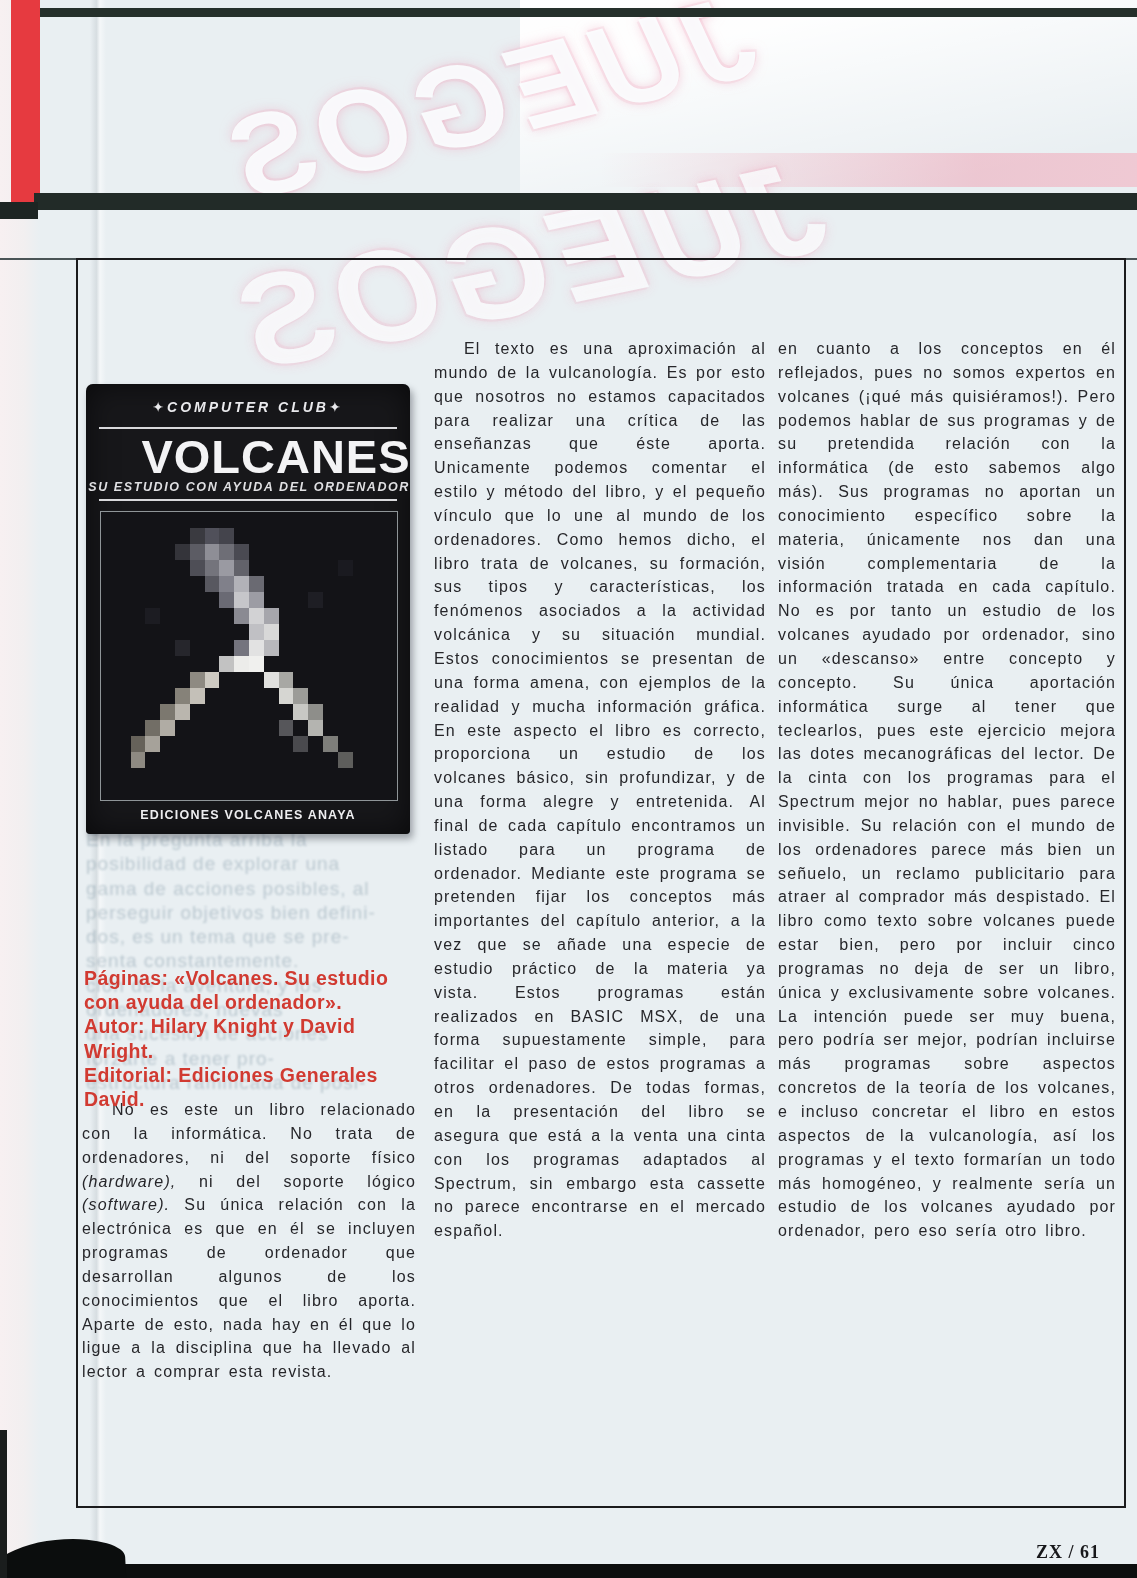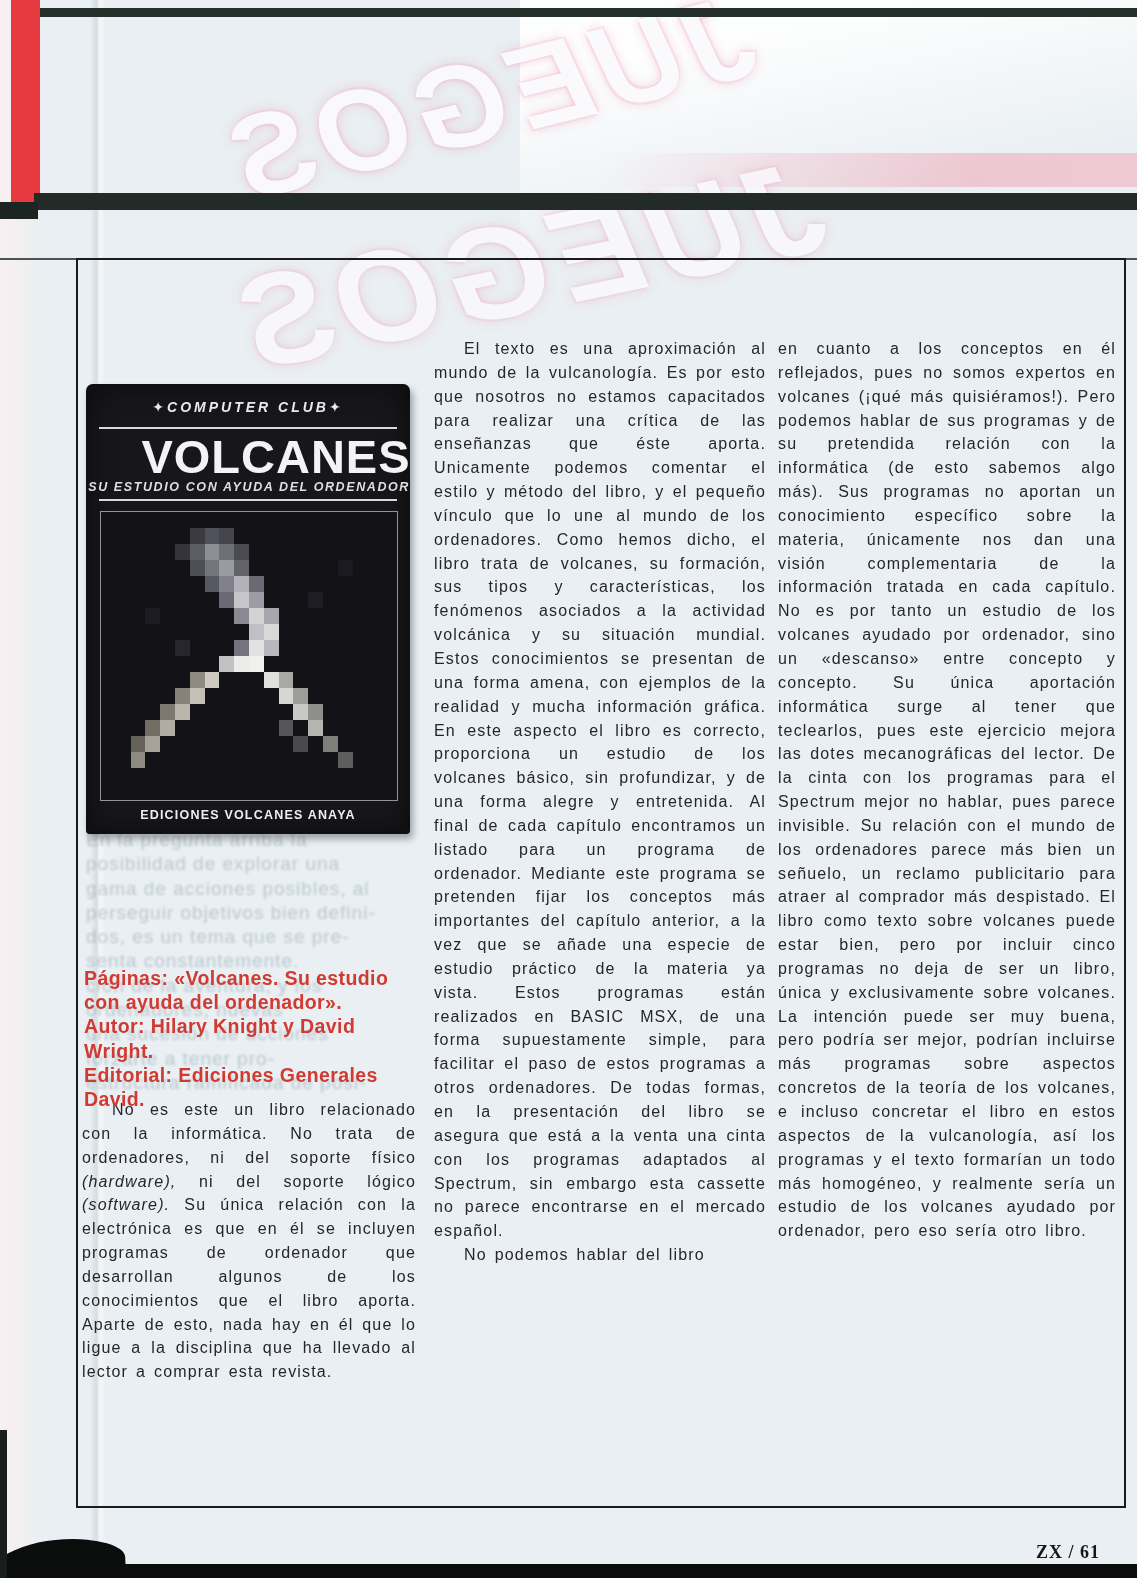--- a/index.html
+++ b/index.html
@@ -189,21 +189,20 @@
     <p>Autor: Hilary Knight y David Wright.</p>
     <p>Editorial: Ediciones Generales David.</p>
   </div>
 
   <div class="body col1-body">
     <p class="indent"><span>No es este un libro relacionado con la informática. No trata de ordenadores, ni del soporte físico </span><span style="font-style: italic;">(hardware),</span><span> ni del soporte lógico </span><span style="font-style: italic;">(software).</span><span> Su única relación con la electrónica es que en él se incluyen programas de ordenador que desarrollan algunos de los conocimientos que el libro aporta. Aparte de esto, nada hay en él que lo ligue a la disciplina que ha llevado al lector a comprar esta revista.</span></p>
   </div>
 
   <div class="body col2">
     <p class="indent">El texto es una aproximación al mundo de la vulcanología. Es por esto que nosotros no estamos capacitados para realizar una crítica de las enseñanzas que éste aporta. Unicamente podemos comentar el estilo y método del libro, y el pequeño vínculo que lo une al mundo de los ordenadores. Como hemos dicho, el libro trata de volcanes, su formación, sus tipos y características, los fenómenos asociados a la actividad volcánica y su situación mundial. Estos conocimientos se presentan de una forma amena, con ejemplos de la realidad y mucha información gráfica. En este aspecto el libro es correcto, proporciona un estudio de los volcanes básico, sin profundizar, y de una forma alegre y entretenida. Al final de cada capítulo encontramos un listado para un programa de ordenador. Mediante este programa se pretenden fijar los conceptos más importantes del capítulo anterior, a la vez que se añade una especie de estudio práctico de la materia ya vista. Estos programas están realizados en BASIC MSX, de una forma supuestamente simple, para facilitar el paso de estos programas a otros ordenadores. De todas formas, en la presentación del libro se asegura que está a la venta una cinta con los programas adaptados al Spectrum, sin embargo esta cassette no parece encontrarse en el mercado español.</p>
-    <p class="indent">No podemos hablar del libro</p>
   </div>
 
   <div class="body col3">
     <p>en cuanto a los conceptos en él reflejados, pues no somos expertos en volcanes (¡qué más quisiéramos!). Pero podemos hablar de sus programas y de su pretendida relación con la informática (de esto sabemos algo más). Sus programas no aportan un conocimiento específico sobre la materia, únicamente nos dan una visión complementaria de la información tratada en cada capítulo. No es por tanto un estudio de los volcanes ayudado por ordenador, sino un «descanso» entre concepto y concepto. Su única aportación informática surge al tener que teclearlos, pues este ejercicio mejora las dotes mecanográficas del lector. De la cinta con los programas para el Spectrum mejor no hablar, pues parece invisible. Su relación con el mundo de los ordenadores parece más bien un señuelo, un reclamo publicitario para atraer al comprador más despistado. El libro como texto sobre volcanes puede estar bien, pero por incluir cinco programas no deja de ser un libro, única y exclusivamente sobre volcanes. La intención puede ser muy buena, pero podría ser mejor, podrían incluirse más programas sobre aspectos concretos de la teoría de los volcanes, e incluso concretar el libro en estos aspectos de la vulcanología, así los programas y el texto formarían un todo más homogéneo, y realmente sería un estudio de los volcanes ayudado por ordenador, pero eso sería otro libro.</p>
   </div>
 
   <div class="footer">ZX / 61</div>
 
   <div class="bottom-edge"></div>
   <div class="bottom-corner"></div>

